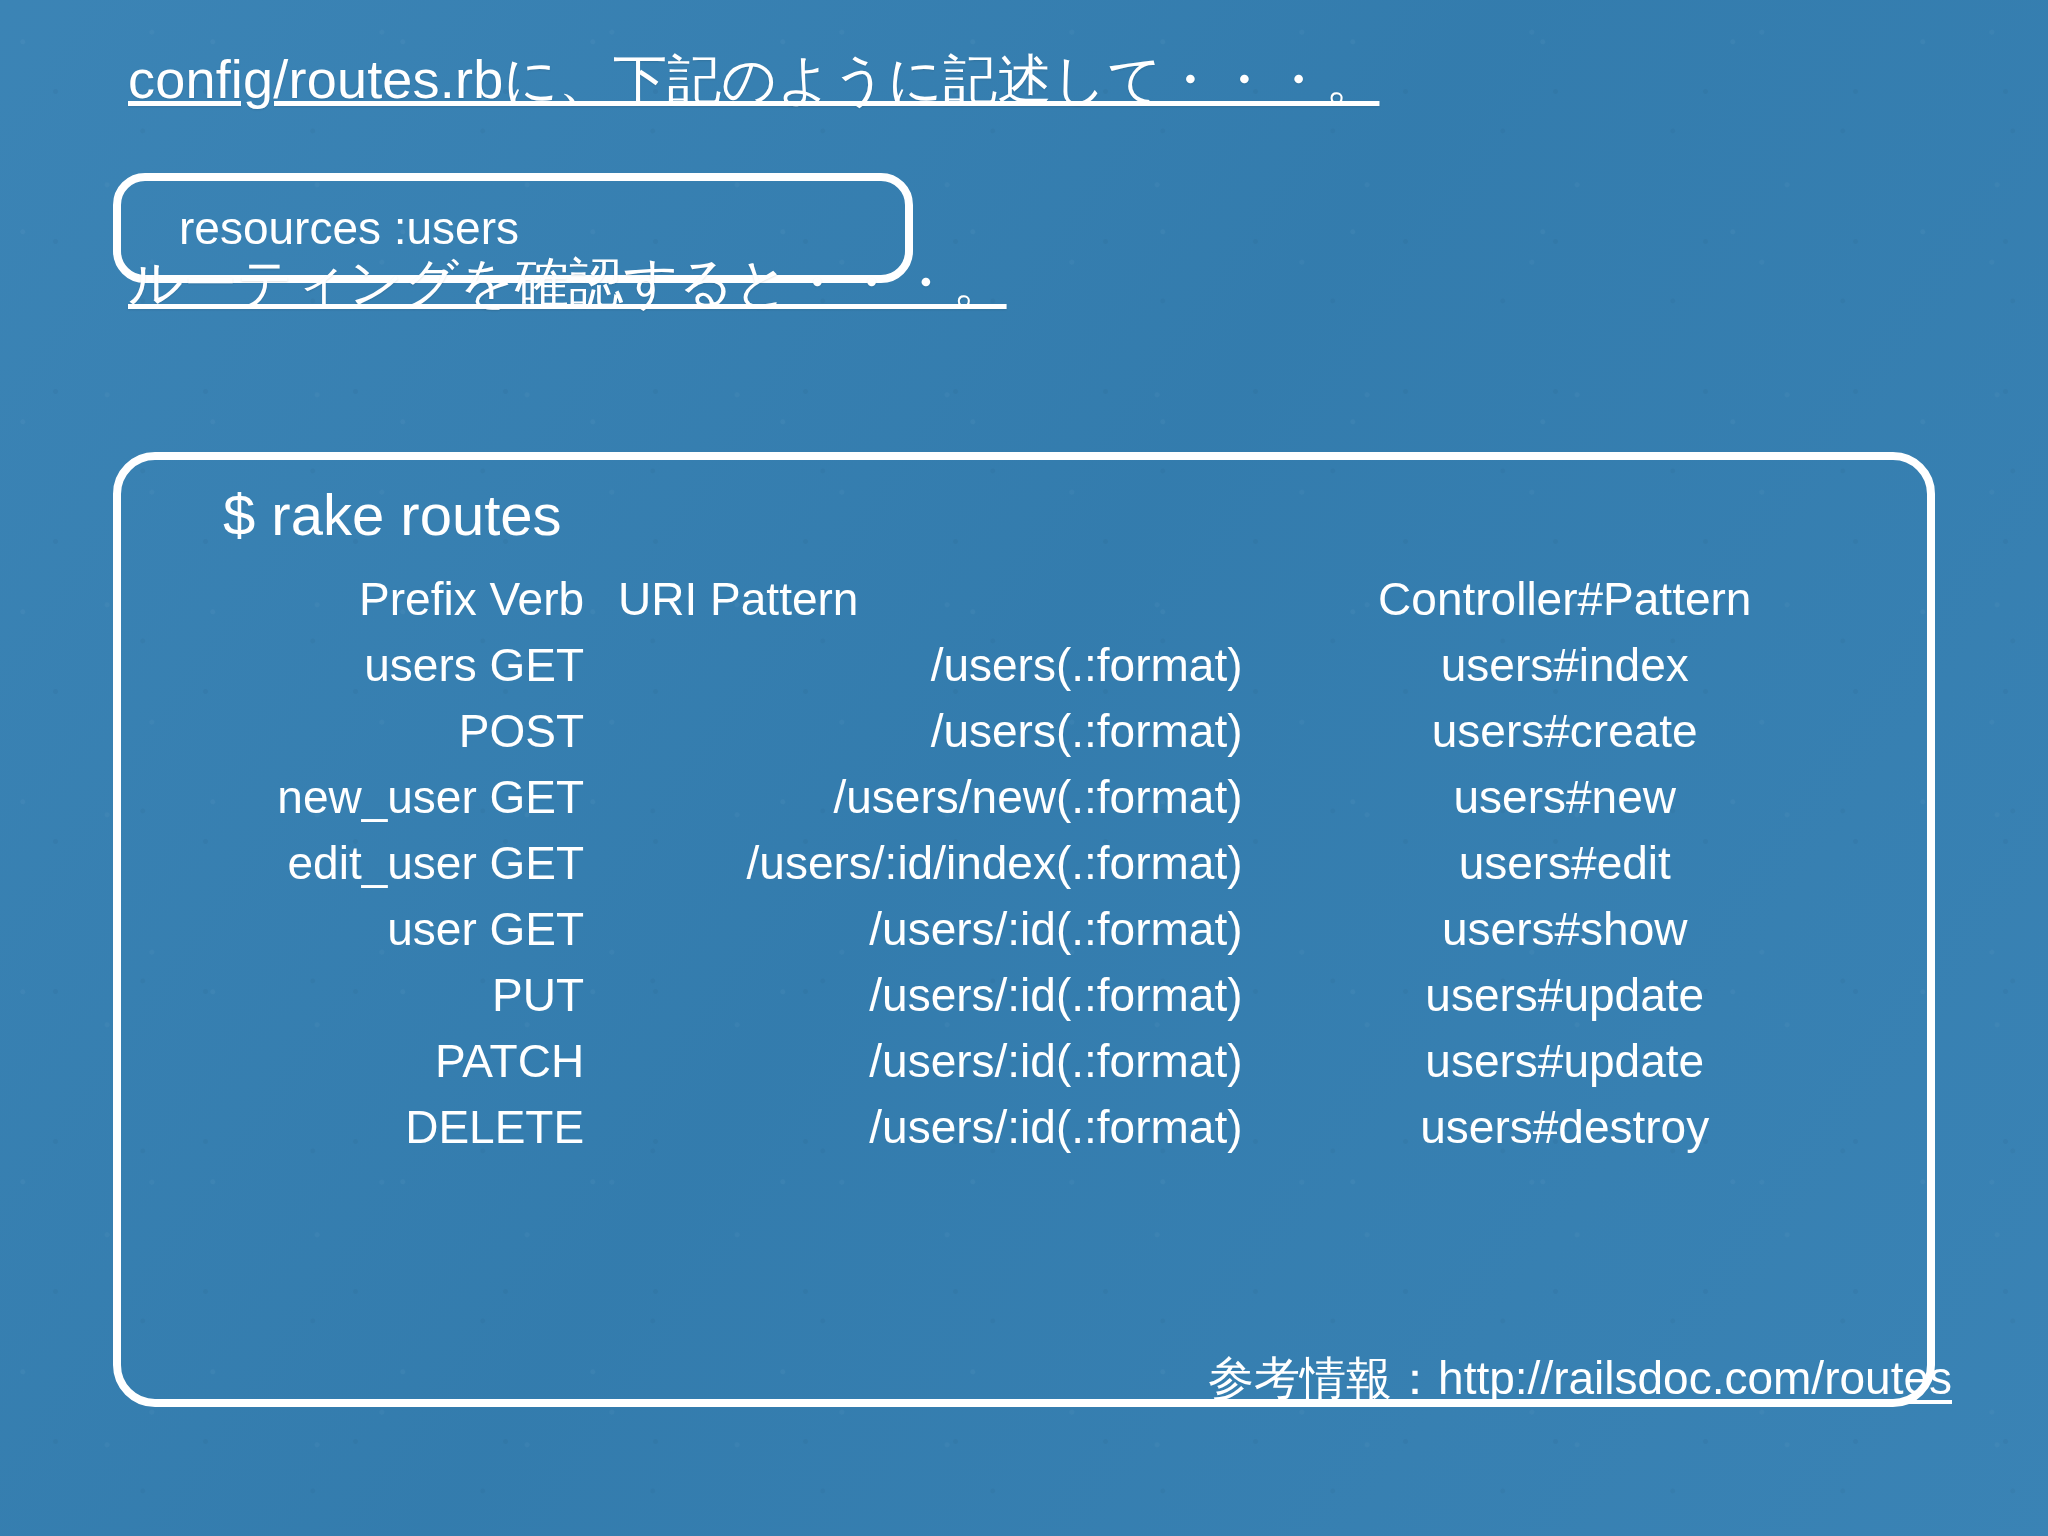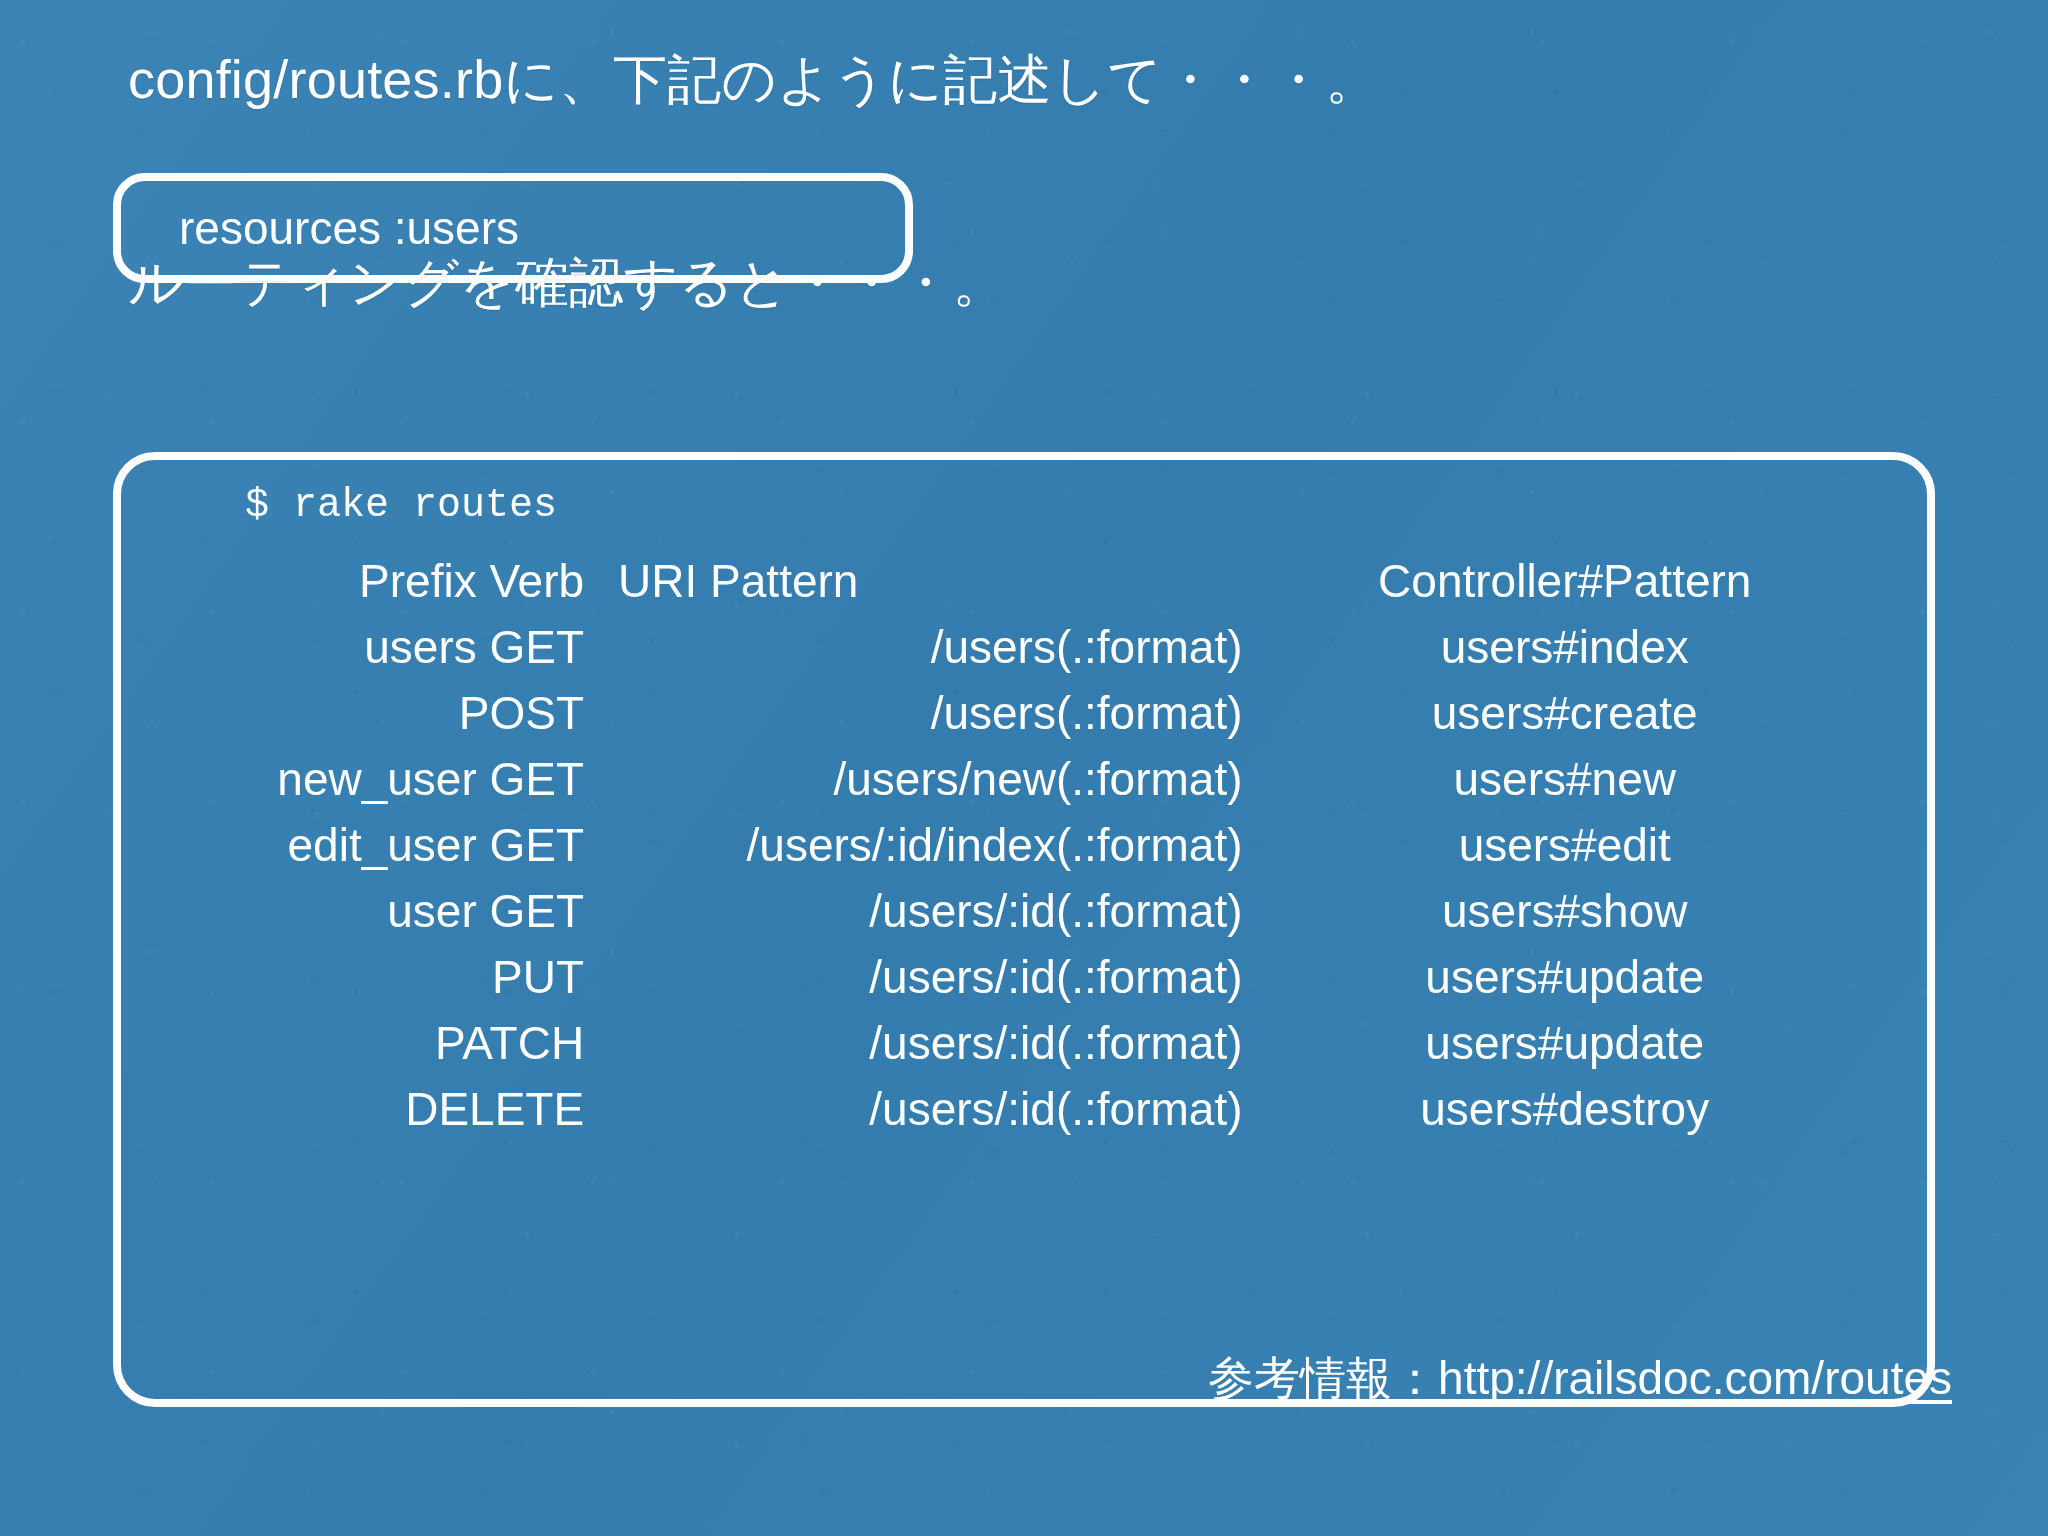--- a/index.html
+++ b/index.html
@@ -38,20 +38,21 @@
   }
 
   
   .lead {
     position: absolute;
     font-size: 54px;
     line-height: 1.0;
     letter-spacing: 0.2px;
     white-space: nowrap;
     text-shadow: 0 1px 2px rgba(0,0,0,0.10);
+    text-decoration: underline;
   }
   #lead-1 { left: 128px; top: 52px; }
   #lead-2 { left: 128px; top: 255px; }
 
   
   .code-box {
     position: absolute;
     left: 113px;
     top: 173px;
     width: 800px;
@@ -87,25 +88,24 @@
   .term-inner {
     position: absolute;
     left: 0;
     top: 0;
     right: 0;
     bottom: 0;
     padding: 26px 40px 10px 40px;
   }
 
   .prompt-line {
-    font-size: 40px;
+    font-size: 58px;
     line-height: 1;
-    margin: 0 0 22px 84px;
-    white-space: nowrap;
-    font-family: Liberation Mono, monospace;
+    margin: 0 0 22px 62px;
+    white-space: nowrap;
   }
 
   
   .routes-table {
     width: 100%;
     border-collapse: collapse;
     table-layout: fixed;
   }
   .routes-table td, .routes-table th {
     padding: 0;

